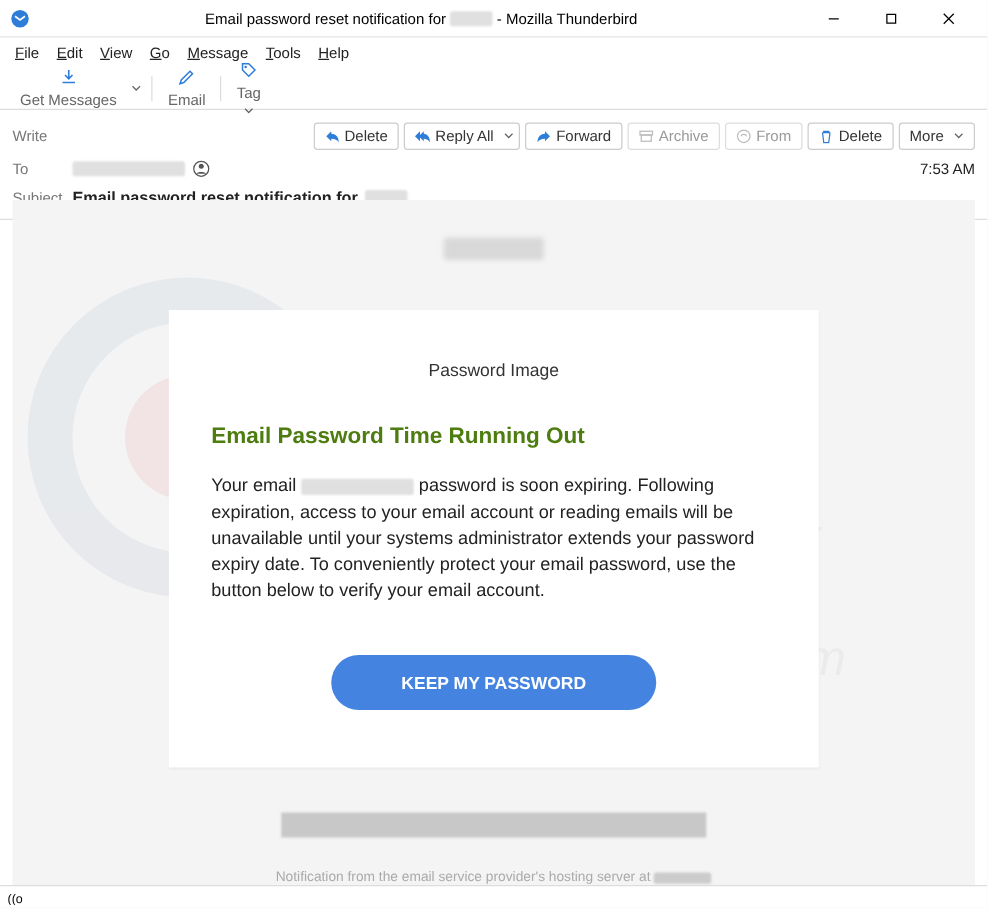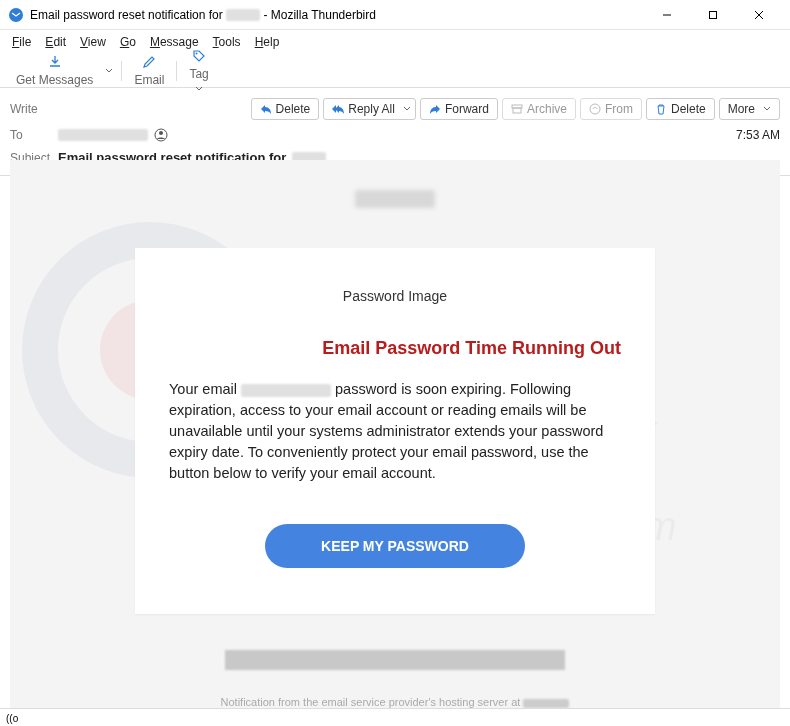--- a/index.html
+++ b/index.html
@@ -1,17 +1,17 @@
 <!DOCTYPE html>
 <html><head>
 <meta charset="utf-8">
 <style>
 * { margin:0; padding:0; box-sizing:border-box; }
 body { font-family:"Segoe UI",Tahoma,Arial,sans-serif; font-size:13px; color:#333; background:#fff; width:790px; height:726px; overflow:hidden; position:relative; }
-.titlebar { display:flex; align-items:center; height:30px; padding:0 8px; background:#fff; border-bottom:1px solid #e5e5e5; }
+.titlebar { display:flex; align-items:center; height:30px; padding:0 8px; background:#fff; border-bottom:1px solid #e5e5e5;text-align:center; }
 .tb-icon { width:16px; height:16px; margin-right:6px; }
 .tb-title { flex:1; font-size:12px; color:#000; }
 .tb-btns { display:flex; }
 .tb-btn { width:46px; height:30px; display:flex; align-items:center; justify-content:center; color:#333; }
 .tb-btn svg { width:10px; height:10px; }
 .menubar { display:flex; gap:2px; padding:2px 6px; height:24px; align-items:center; }
 .menubar span { padding:2px 6px; font-size:12px; color:#222; }
 .menubar span u { text-decoration:underline; }
 .toolbar { display:flex; align-items:center; padding:4px 8px; height:34px; border-bottom:1px solid #ddd; }
 .tbtn { display:flex; align-items:center; gap:4px; padding:4px 8px; color:#666; font-size:12px;flex-direction:column; }
@@ -28,21 +28,21 @@
 .abtn .ico { width:12px; height:12px; }
 .abtn.split { padding-right:4px; }
 .drop { width:8px; color:#666; }
 .time { margin-left:auto; color:#222; font-size:12px; }
 .content { position:absolute; top:160px; left:10px; right:10px; bottom:18px; background:#f4f4f4; overflow:hidden; }
 .watermark { position:absolute; inset:0; pointer-events:none; opacity:0.08; }
 .inner { position:relative; padding:30px 0 0 0; }
 .topred { width:80px; height:18px; background:#d8d8d8; margin:0 auto 40px auto; filter:blur(2px); border-radius:3px; }
 .card { width:520px; margin:0 auto; background:#fff; padding:40px 34px 46px 34px; box-shadow:0 1px 2px rgba(0,0,0,0.05); }
 .pi { text-align:center; color:#333; font-size:14px; margin-bottom:34px; }
-.card h2 { text-align:right; font-size:18px; font-weight:bold; color:#b91c1c; margin-bottom:20px; }
+.card h2 { text-align:left; font-size:18px; font-weight:bold; color:#4d7c0f; margin-bottom:20px; }
 .card p { font-size:14.5px; line-height:1.45; color:#222; }
 .bigbtn { display:block; width:260px; margin:40px auto 0 auto; background:#4484e0; color:#fff; text-align:center; padding:14px 0; border-radius:28px; font-size:14px; font-weight:bold; font-family:Arial; }
 .bottombar { width:340px; height:20px; background:#c8c8c8; margin:36px auto 24px auto; filter:blur(1px); }
 .footnote { text-align:center; color:#aaa; font-size:11px; line-height:1.5; }
 .footnote .redact{ background:#ccc; height:9px; width:46px; vertical-align:middle; }
 .statusbar { position:absolute; bottom:0; left:0; right:0; height:18px; background:#fff; border-top:1px solid #ddd; display:flex; align-items:center; padding:0 6px; }
 .statusbar .ico { width:12px; height:12px; color:#555; }
 </style>
 </head>
 <body>

